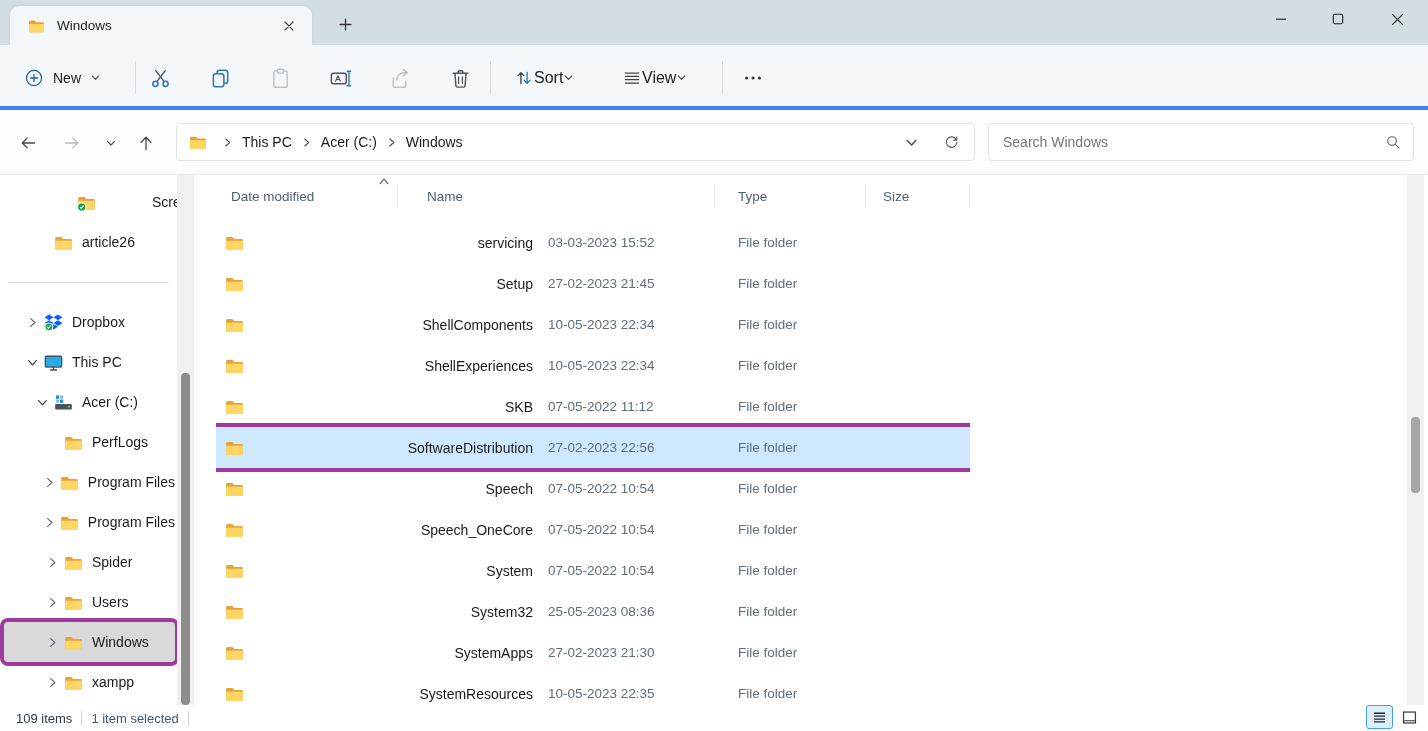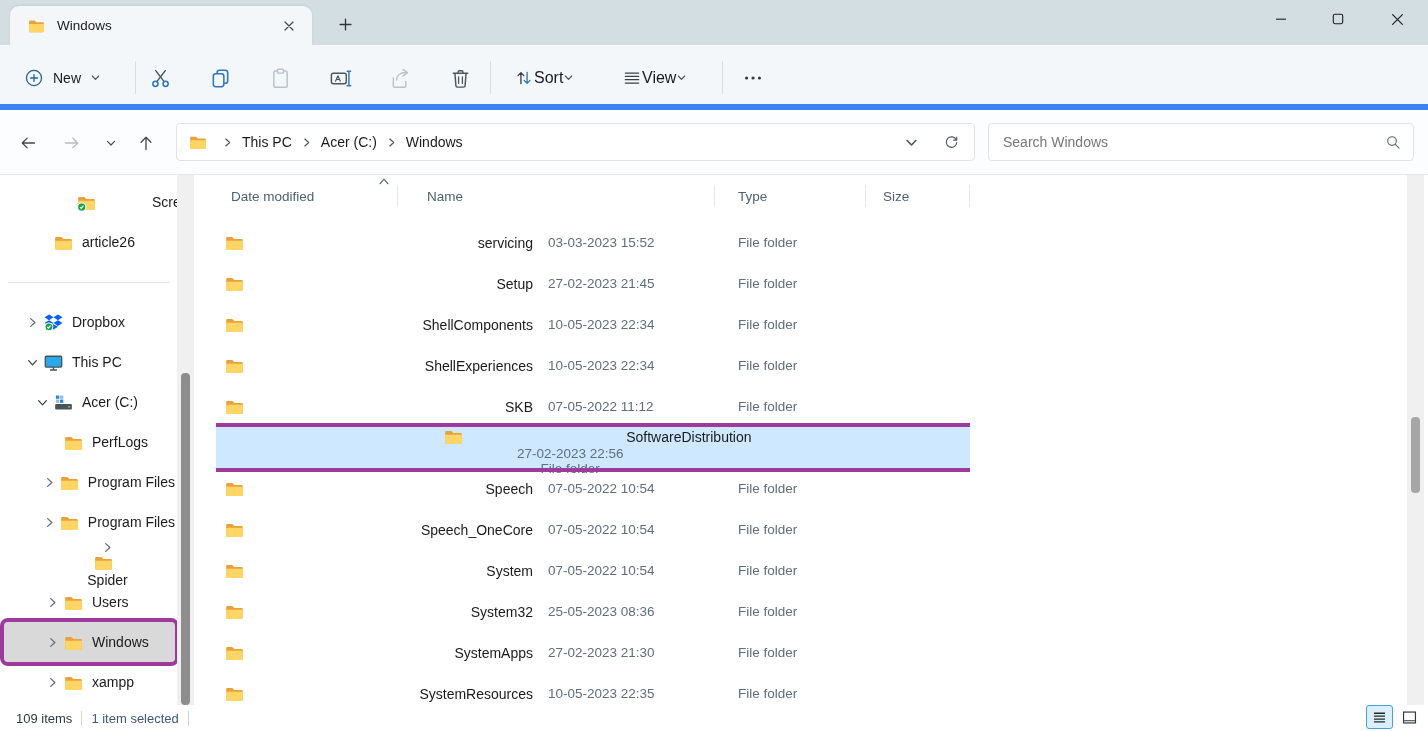--- a/index.html
+++ b/index.html
@@ -14,21 +14,21 @@
   #titlebar { left:0; top:0; width:1428px; height:45px; background:#d3dee2; }
   #tab { left:10px; top:6px; width:302px; height:39px; background:#f3f7f9; border-radius:9px 9px 0 0;
          display:flex; align-items:center; padding:0 10px 0 18px; box-shadow:0 -1px 3px rgba(0,0,0,.06); }
   #tab .tfold { width:17px; height:17px; margin-right:12px; }
   #tab .ttitle { font-size:13.5px; flex:1; }
   #tab .tclose { width:26px; height:26px; border-radius:4px; }
   #newtab { left:332px; top:11px; width:26px; height:26px; border-radius:4px; display:flex; align-items:center; justify-content:center; }
   .winctl { top:4px; width:40px; height:30px; display:flex; align-items:center; justify-content:center; }
 
   
-  #toolbar { left:0; top:45px; width:1428px; height:65px; background:#f3f7f9; border-bottom:6px solid #3b82f6; }
+  #toolbar { left:0; top:45px; width:1428px; height:65px; background:#f3f7f9; border-bottom:4px solid #3b82f6; }
   .tsep { top:16px; width:1px; height:33px; background:#d8dde1; }
   #newbtn { left:14px; top:14px; height:37px; display:flex; align-items:center; gap:9px; padding:0 10px; border-radius:4px; font-size:14px; }
   #toolicons { left:140px; top:13px; display:flex; gap:20px; }
   .icbtn { width:40px; height:40px; display:flex; align-items:center; justify-content:center; border-radius:4px; }
   .icbtn .ic { width:23px; height:23px; }
   .txtbtn { top:14px; height:37px; display:flex; align-items:center; gap:0; padding:0 10px; border-radius:4px; font-size:16px; }
   .txtbtn .bic { width:20px; height:20px; }
   .chv { width:11px; height:11px; }
 
   
@@ -74,21 +74,21 @@
   #sortcaret { left:378px; top:177px; width:12px; height:9px; }
   #filerows { left:216px; top:222px; width:754px; height:483px; overflow:hidden; }
   .frow { height:41px; display:flex; align-items:center; font-size:14px; }
   .frow .cell { display:flex; align-items:center; height:100%; }
   .c-name { width:317px; padding-left:9px; gap:9px;justify-content:space-between; }
   .c-name .sic { width:19px; height:19px; flex:none; }
   .c-date { width:182px; padding-left:15px; color:#5f6e7b; font-size:13.5px; }
   .c-type { width:151px; padding-left:23px; color:#5f6e7b; font-size:13.5px; }
   .c-size { width:104px; padding-left:17px; color:#5f6e7b; font-size:13.5px; }
   .frow.fsel { background:#cde8ff; }
-  .frow.fann { outline:4px solid #9e3a9b; outline-offset:0;flex-direction:column; }
+  .frow.fann { outline:4px solid #9e3a9b; outline-offset:0; }
   #main-scroll { left:1407px; top:175px; width:17px; height:530px; background:#f0f0f0; }
   #main-thumb { left:1411px; top:417px; width:9px; height:76px; background:#a6a6a6; border-radius:4px; }
 
   
   #statusbar { left:0; top:705px; width:1428px; height:26px; background:#fff; display:flex; align-items:center; font-size:13px; }
   #statusbar .scount { margin-left:16px; color:#2f3b46; }
   #statusbar .ssel { color:#3c5a78; }
   .stsep { width:1px; height:15px; background:#d2d2d2; margin:0 9px; }
   #viewtoggles { position:absolute; left:1366px; top:705px; display:flex; gap:3px; }
   .vbtn { width:27px; height:24px; display:flex; align-items:center; justify-content:center; border-radius:3px; border:1px solid transparent; }
@@ -450,21 +450,21 @@
           </svg>
         </span>
         <span class="sic ic">
           <svg width="100%" height="100%" viewBox="0 0 20 20">
             <path d="M1.2 5.6 a1.4 1.4 0 0 1 1.4-1.4 h5.2 l2.1 2 h7.5 a1.4 1.4 0 0 1 1.4 1.4 v8.8 a1.4 1.4 0 0 1-1.4 1.4 H2.6 a1.4 1.4 0 0 1-1.4-1.4 z" fill="#e9a23b"></path>
             <path d="M1.2 8.1 h17.6 v8.3 a1.4 1.4 0 0 1-1.4 1.4 H2.6 a1.4 1.4 0 0 1-1.4-1.4 z" fill="#ffd664"></path>
           </svg>
         </span>
         <span class="slabel">Program Files</span>
       </div>
-      <div class="srow" style="padding-left: 36px; flex-direction: column;">
+      <div class="srow" style="padding-left: 36px;">
         <span class="chev ic">
           <svg width="100%" height="100%" viewBox="0 0 12 12">
             <path d="M4 1.8 L8.6 6 L4 10.2" fill="none" stroke="#5f6e7b" stroke-width="1.4" stroke-linecap="round" stroke-linejoin="round"></path>
           </svg>
         </span>
         <span class="sic ic">
           <svg width="100%" height="100%" viewBox="0 0 20 20">
             <path d="M1.2 5.6 a1.4 1.4 0 0 1 1.4-1.4 h5.2 l2.1 2 h7.5 a1.4 1.4 0 0 1 1.4 1.4 v8.8 a1.4 1.4 0 0 1-1.4 1.4 H2.6 a1.4 1.4 0 0 1-1.4-1.4 z" fill="#e9a23b"></path>
             <path d="M1.2 8.1 h17.6 v8.3 a1.4 1.4 0 0 1-1.4 1.4 H2.6 a1.4 1.4 0 0 1-1.4-1.4 z" fill="#ffd664"></path>
           </svg>

